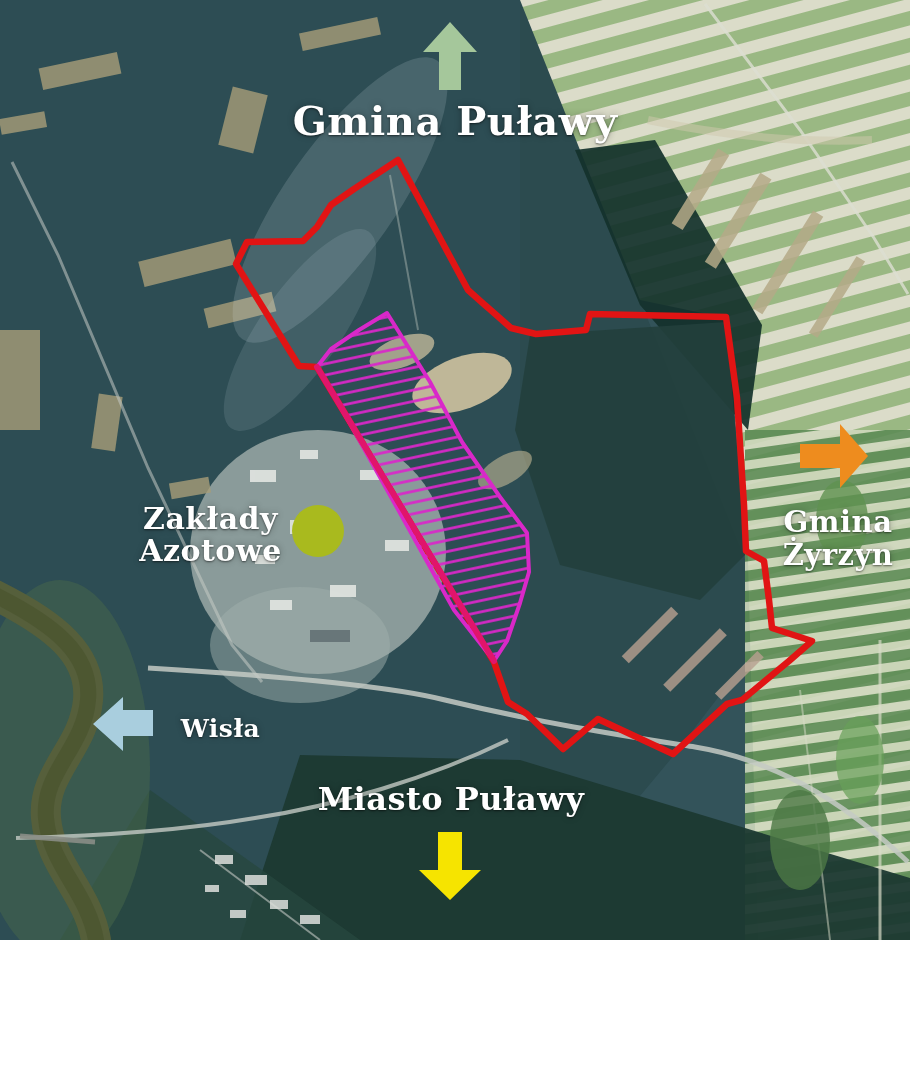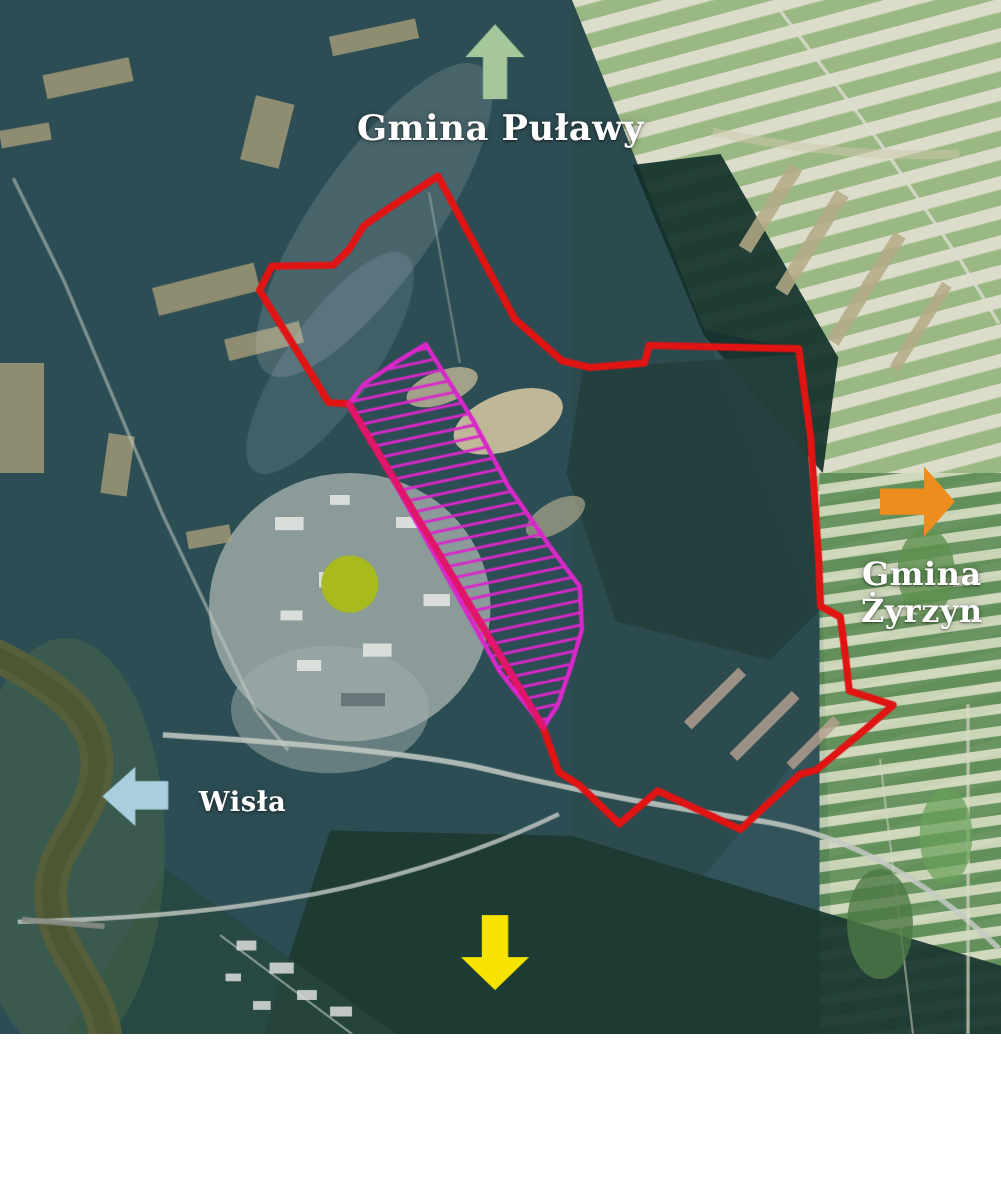--- a/index.html
+++ b/index.html
@@ -3,21 +3,21 @@
 <meta charset="utf-8">
 <style>
   html,body{margin:0;padding:0;background:#fff;}
   body{width:910px;height:1080px;overflow:hidden;position:relative;
        font-family:"DejaVu Serif","Liberation Serif",serif;}
   .map{position:absolute;left:0;top:0;width:910px;height:940px;overflow:hidden;}
   .map svg.art{position:absolute;left:0;top:0;}
   .maplabel{position:absolute;color:#fff;font-weight:bold;text-align:center;
     letter-spacing:.5px;line-height:1.08;
     text-shadow:0 1px 2px rgba(0,0,0,.5),0 0 7px rgba(0,0,0,.3);}
-  .lbl-north{left:255px;top:99px;width:400px;font-size:32px;}
+  .lbl-north{left:255px;top:99px;width:400px;font-size:40px;}
   .lbl-east{left:763px;top:506px;width:150px;font-size:29px;line-height:1.15;}
   .lbl-plant{left:108px;top:503px;width:205px;font-size:30px;line-height:1.05;}
   .lbl-river{left:168px;top:715px;width:105px;font-size:25px;}
   .lbl-south{left:251px;top:782px;width:400px;font-size:32px;}
   .arrow{position:absolute;}
   .arr-up{left:422px;top:21px;}
   .arr-right{left:799px;top:423px;}
   .arr-left{left:92px;top:696px;}
   .arr-down{left:418px;top:831px;}
   .plant-dot{position:absolute;left:292px;top:505px;width:52px;height:52px;
@@ -156,21 +156,26 @@
     <polygon points="32,69 1,39 20,39 20,1 44,1 44,39 63,39" fill="#f6e400"></polygon>
   </svg>
 
   <div class="plant-dot"></div>
 
   <div class="maplabel lbl-north">Gmina Puławy</div>
   <div class="maplabel lbl-east">
     <div>Gmina</div>
     <div>Żyrzyn</div>
   </div>
+  <div class="maplabel lbl-plant">
+    <div>Zakłady</div>
+    <div>Azotowe</div>
+  </div>
   <div class="maplabel lbl-river">Wisła</div>
+  <div class="maplabel lbl-south">Miasto Puławy</div>
 </div>
 
 <div class="legend">
   
   
   
   
 </div>
 
 </body></html>

